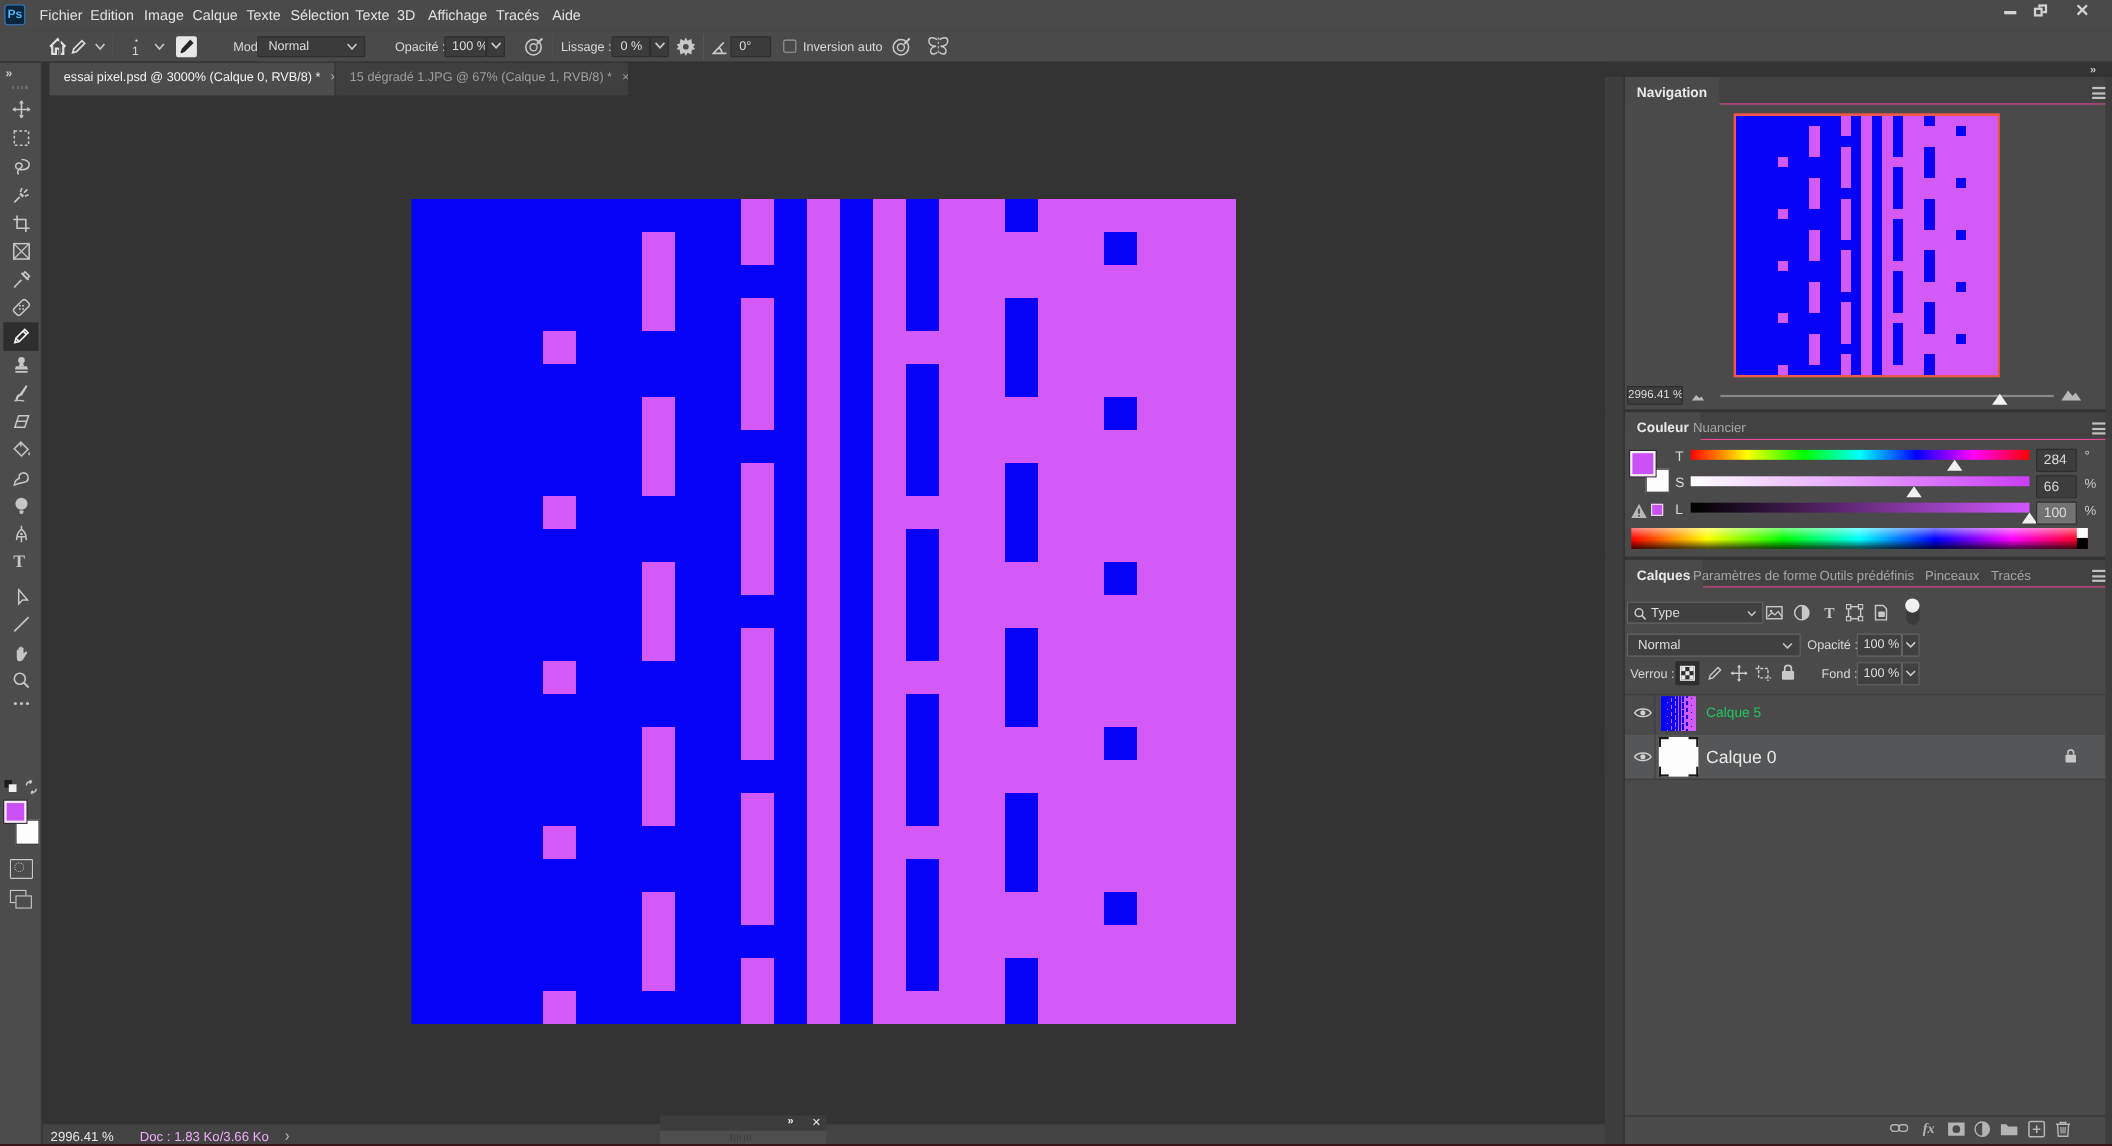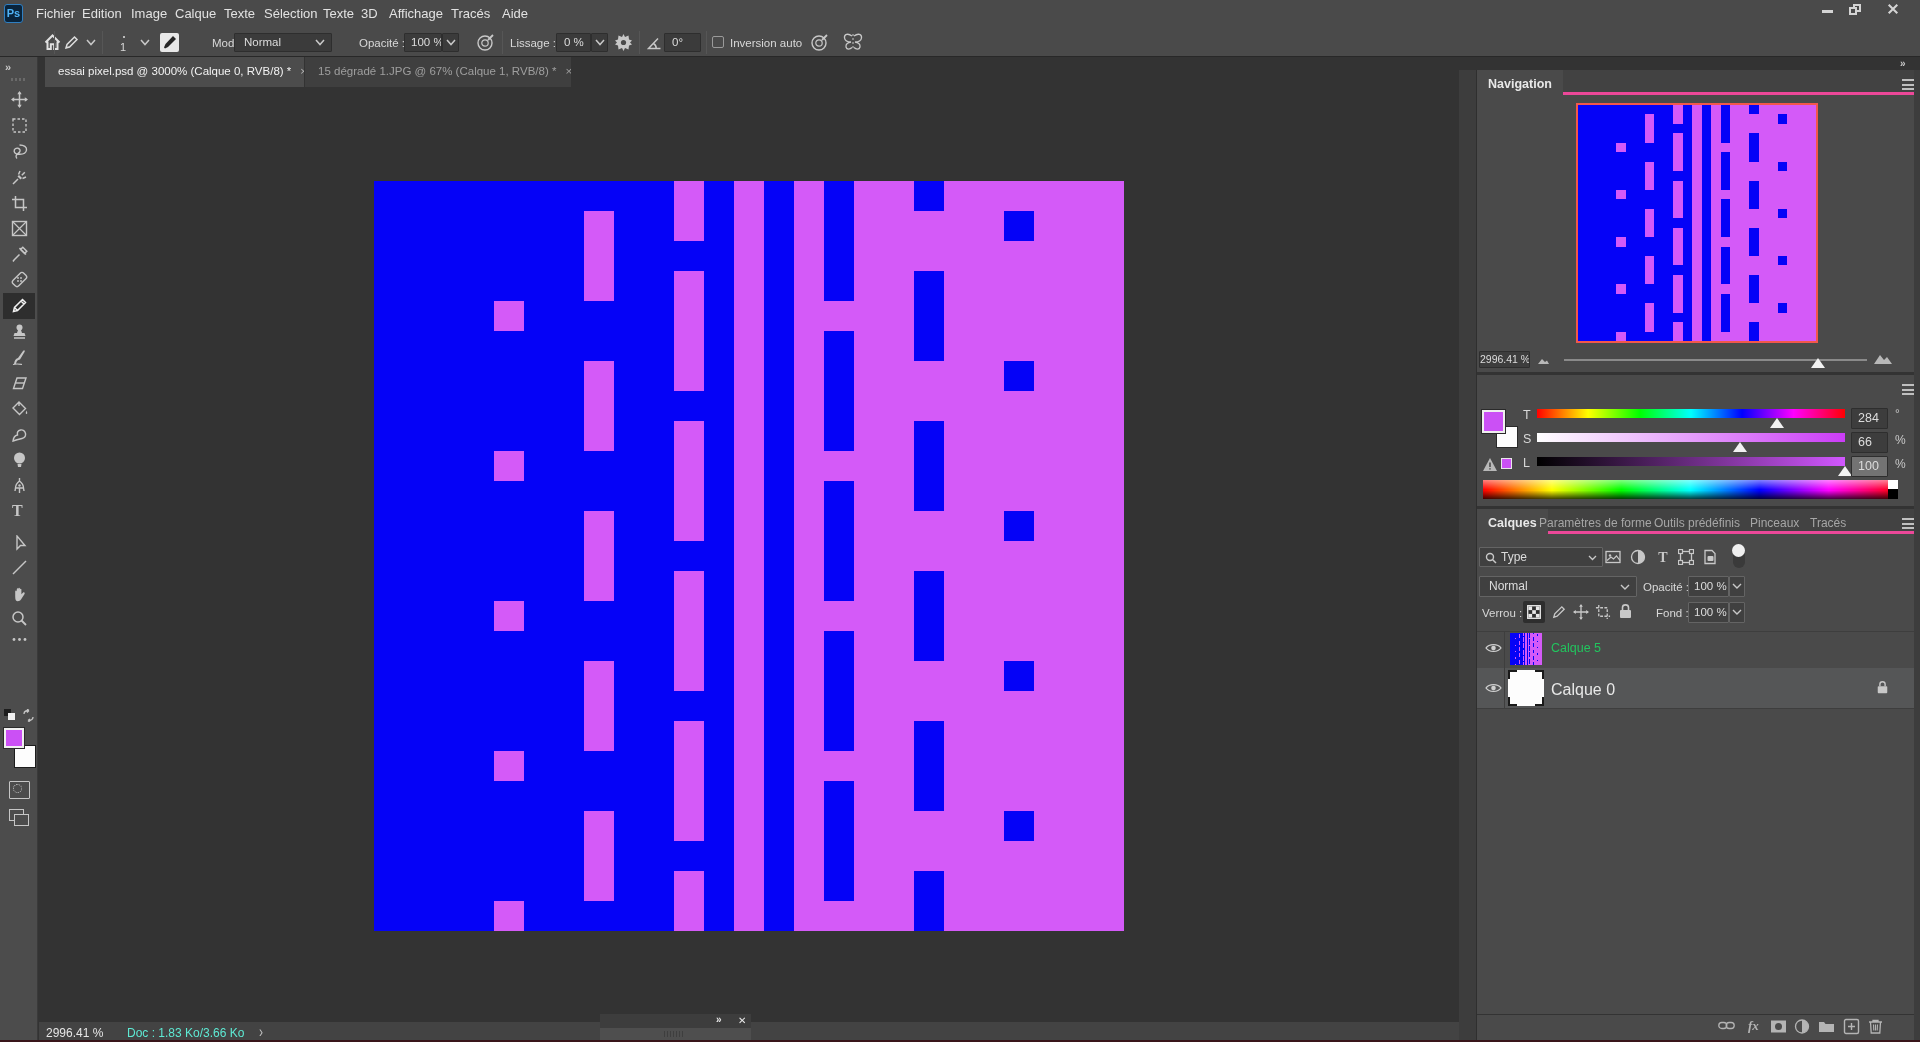--- a/index.html
+++ b/index.html
@@ -10,21 +10,21 @@
 .olab{position:absolute;top:9px;font-size:11.5px;color:#d8d8d8}
 .owell{position:absolute;top:5px;height:19px;background:#3b3b3b;border:1px solid #2e2e2e;border-radius:1px;color:#dcdcdc;font-size:11.5px;line-height:17px;white-space:nowrap;overflow:hidden}
 #tabstrip{position:absolute;left:38px;top:57px;width:1421px;height:30px;background:#333}
 .dtab{position:absolute;top:0;height:30px;font-size:11.5px;line-height:29px;white-space:nowrap;overflow:hidden}
 #toolbar{position:absolute;left:0;top:57px;width:38px;height:983px;background:#4c4c4c;border-right:1px solid #3a3a3a}
 .tool{position:absolute;left:3px;width:32px;height:26px}
 .tool svg{position:absolute;left:8px;top:4px}
 #paste{position:absolute;left:39px;top:87px;width:1420px;height:935px;background:#333}
 #statusbar{position:absolute;left:39px;top:1022px;width:1420px;height:18px;background:#434343;font-size:12px;color:#d0d0d0}
 #rpanel{position:absolute;left:1459px;top:57px;width:461px;height:983px;background:#4a4a4a}
-.ptabstrip{position:absolute;left:0;width:461px;height:25px;background:#424242;border-bottom:3px solid #ec4899}
+.ptabstrip{position:absolute;left:0;width:461px;height:25px;background:#424242;border-bottom:1px solid #ec4899}
 .ptab{position:absolute;top:0;height:29px;line-height:29px;font-size:12.5px;padding:0 11px;color:#a6a6a6;white-space:nowrap}
 .ptab.act{background:#4a4a4a;color:#e8e8e8;font-weight:bold}
 .burger{position:absolute;width:15px;height:11px;border-top:2px solid #c0c0c0;border-bottom:2px solid #c0c0c0}
 .burger:before{content:"";position:absolute;left:0;top:2.5px;width:15px;height:2px;background:#c0c0c0}
 .pwell{position:absolute;height:21px;background:#404040;border:1px solid #646464;border-radius:1px;color:#dcdcdc;font-size:12.5px;line-height:19px;white-space:nowrap;overflow:hidden}
 .tri-up{width:0;height:0;border-left:7px solid transparent;border-right:7px solid transparent;border-bottom:10px solid #f2f2f2;position:absolute}
 </style></head><body>
 <div id="menubar">
 <div class="abs" style="left:4px;top:4px;width:19px;height:19px;background:#09243c;border:1px solid #2f7fc2;border-radius:3px;color:#4fb3f6;font-size:11px;font-weight:bold;text-align:center;line-height:17px">Ps</div>
 <div class="mitem" style="left:36px">Fichier</div>
@@ -310,21 +310,21 @@
         <rect x="10" y="23" width="1" height="2" fill="#d45af8"></rect>
       </g>
     </defs>
   </svg>
 <div id="paste"></div>
 <svg class="abs" style="left:374px;top:181px" width="750" height="750" viewBox="0 0 25 25" preserveAspectRatio="none" shape-rendering="crispEdges">
     <use href="#pix"></use>
   </svg>
 <div id="statusbar"></div>
 <div class="abs" style="left:46px;top:1026px;font-size:12px;color:#e6e6e6">2996.41 %</div>
-<div class="abs" style="left:127px;top:1026px;font-size:12px;color:#5eead4">Doc : 1.83 Ko/3.66 Ko</div>
+<div class="abs" style="left:127px;top:1026px;font-size:12px;color:#f0abfc">Doc : 1.83 Ko/3.66 Ko</div>
 <div class="abs" style="left:259px;top:1025px;font-size:12px;color:#c0c0c0;transform:scaleY(1.3)">›</div>
 <div class="abs" style="left:600px;top:1014px;width:151px;height:14px;background:#3d3d3d"></div>
 <div class="abs" style="left:716px;top:1014px;font-size:10px;color:#e8e8e8;font-weight:bold">»</div>
 <div class="abs" style="left:738px;top:1015px;font-size:10px;color:#e8e8e8">✕</div>
 <div class="abs" style="left:600px;top:1028px;width:151px;height:12px;background:#4e4e4e"></div>
 <div class="abs" style="left:664px;top:1031px;width:21px;height:6px;background:repeating-linear-gradient(to right,#3e3e3e 0,#3e3e3e 1px,transparent 1px,transparent 3px)"></div>
 <div class="abs" style="left:0px;top:1040px;width:1920px;height:2px;background:#39151a"></div>
 <div id="rpanel">
 <div class="abs" style="left:0;top:0;width:461px;height:13px;background:#333"></div>
 <div class="abs" style="left:441px;top:1px;font-size:10px;color:#c8c8c8;font-weight:bold">»</div>
@@ -338,20 +338,24 @@
 <div class="pwell" style="left:20px;top:294px;width:51px;height:17px;line-height:15px;background:#3d3d3d;border-color:#2e2e2e;text-align:center;font-size:10.5px">2996.41 %</div>
 <svg class="abs" style="left:78px;top:299px" width="13" height="9" viewBox="0 0 13 9">
       <path d="M1 8 L5 3 L8 6 L10 4.5 L12 8 Z" fill="#b8b8b8"></path>
     </svg>
 <div class="abs" style="left:105px;top:302px;width:303px;height:2px;background:#8a8a8a"></div>
 <svg class="abs" style="left:414px;top:295px" width="20" height="13" viewBox="0 0 20 13">
       <path d="M1 12 L7 3 L11 8 L14 5 L19 12 Z" fill="#b8b8b8"></path>
     </svg>
 <div class="tri-up" style="left:352px;top:301px"></div>
 <div class="abs" style="left:0;top:315px;width:461px;height:3px;background:#333"></div>
+<div class="ptabstrip" style="top:318px">
+      <div class="ptab act" style="left:18px">Couleur</div>
+      <div class="ptab" style="left:80px;padding:0;font-size:12px">Nuancier</div>
+    </div>
 <div class="burger" style="left:443px;top:327px"></div>
 <div class="abs" style="left:37px;top:369px;width:22px;height:22px;background:#fdfdfd;border:1px solid #2a2a2a"></div>
 <div class="abs" style="left:23px;top:353px;width:23px;height:23px;background:#cb50f5;border:2px solid #efefef;box-shadow:0 0 0 1px #2a2a2a"></div>
 <svg class="abs" style="left:23px;top:400px" width="16" height="15" viewBox="0 0 16 15">
       <path d="M8 1 L15 14 L1 14 Z" fill="#b8b8b8"></path>
       <path d="M8 5.5 L8 10 M8 11.2 L8 12.6" stroke="#4a4a4a" stroke-width="1.6"></path>
     </svg>
 <div class="abs" style="left:42px;top:401px;width:11px;height:11px;background:#cb50f5;border:1.5px solid #e8e8e8"></div>
 <div class="abs" style="left:64px;top:351px;font-size:12.5px;color:#d8d8d8">T</div>
 <div class="abs" style="left:78px;top:352px;width:308px;height:9px;background:linear-gradient(to right,#f00 0%,#ff0 16.6%,#0f0 33.3%,#0ff 50%,#00f 66.6%,#f0f 83.3%,#f00 100%)"></div>

